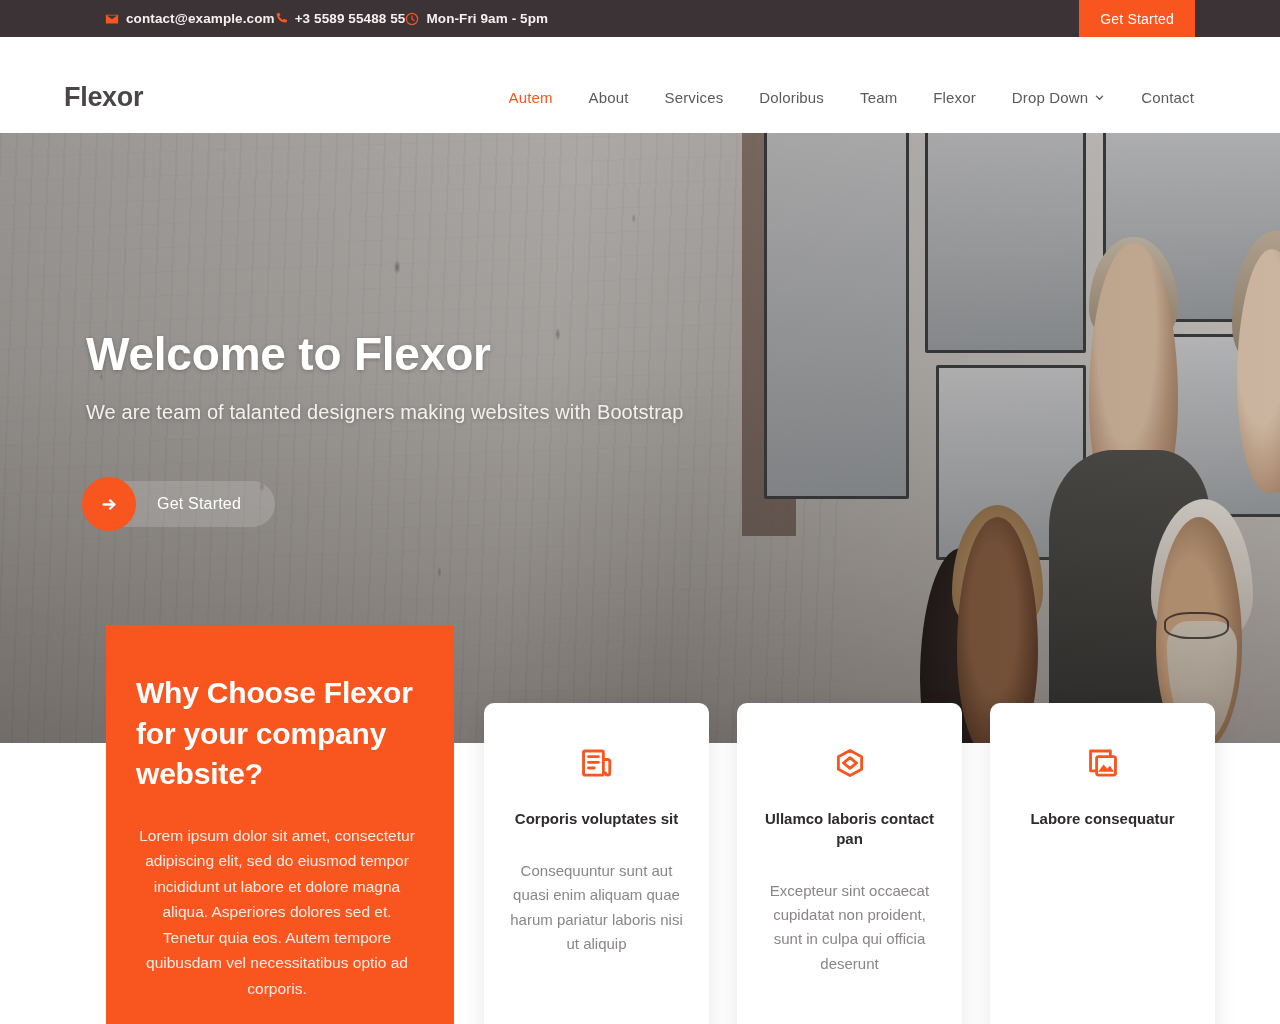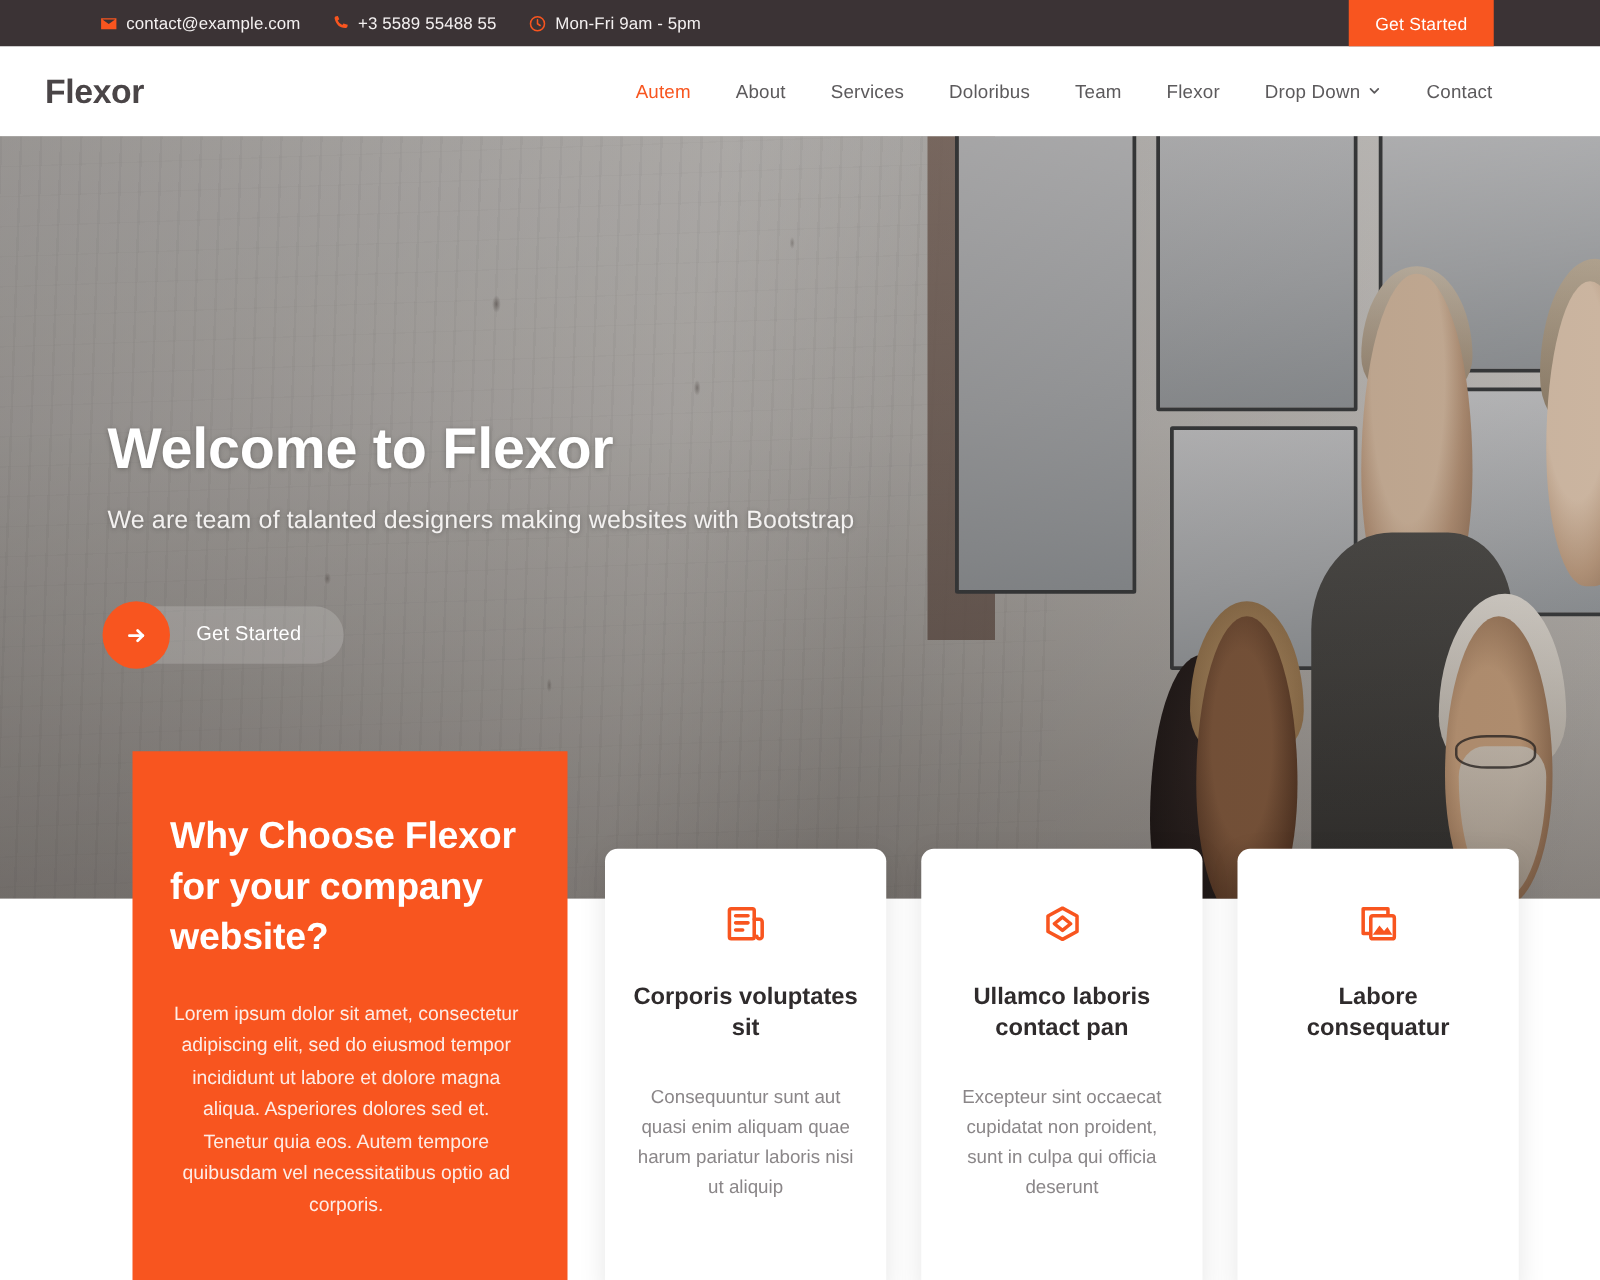--- a/index.html
+++ b/index.html
@@ -9,38 +9,40 @@
     font-family:"Liberation Sans", sans-serif;
     background:#ffffff; overflow:hidden;
   }
 
   
   .topbar{
     height:37px; background:#3b3335; color:#ffffff;
     display:flex; align-items:center; position:relative;
   }
   .topbar-contacts{
-    display:flex; align-items:center; gap:26px;
-    margin-left:80px;
+    display:flex; align-items:center; 
+    margin-left:105px;
+    font-weight:bold;
   }
   .tb-item{ display:flex; align-items:center; gap:7px; font-size:13.5px; color:#f4f1f1; letter-spacing:.1px;}
   .tb-icon{ display:inline-flex; align-items:center; justify-content:center; color:#f8551f; }
   .tb-icon svg{ display:block; }
   .topbar-cta{
     position:absolute; right:85px; top:0; height:37px;
     background:#f8551f; color:#fff; border:none; cursor:pointer;
     padding:0 21px; font-size:14px; font-family:inherit; letter-spacing:.2px;
     display:flex; align-items:center;
   }
 
   
   .header{
     height:72px; background:#ffffff;
     display:flex; align-items:center; justify-content:space-between;
-    padding:0 86px 0 36px;
+    padding:0 86px 0 64px;
+    margin-top:24px;
   }
   .logo{ font-size:27px; font-weight:700; color:#4a4547; letter-spacing:-.3px; cursor:pointer;}
   .nav{ display:flex; align-items:center; gap:0px; }
   .nav a{
     font-size:15px; color:#5c5a5c; text-decoration:none;
     padding:0 18px; letter-spacing:.15px; display:flex; align-items:center; gap:6px;
     cursor:pointer;
   }
   .nav a.active{ color:#f8551f; }
   .nav a.last{ padding-right:0; }
@@ -149,21 +151,21 @@
   .glasses{
     position:absolute; left:78.5%; top:78.5%; width:12%; height:4.5%;
     border:2px solid #2a2523; border-radius:40%;
     opacity:.8;
   }
   .hero-tint{
     position:absolute; inset:0;
     background:linear-gradient(90deg, rgba(35,30,28,.40) 0%, rgba(35,30,28,.30) 45%, rgba(35,30,28,.18) 100%);
   }
 
-  .hero-content{ position:absolute; left:86px; top:222px; width:820px; }
+  .hero-content{ position:absolute; left:86px; top:194px; width:820px; }
   .hero-title{
     font-size:46px; font-weight:700; color:#ffffff; letter-spacing:-.2px;
     text-shadow:0 1px 4px rgba(0,0,0,.25);
   }
   .hero-sub{
     margin-top:20px; font-size:20px; color:#f3f1f0; letter-spacing:.1px;
     text-shadow:0 1px 4px rgba(0,0,0,.25);
   }
   .hero-btn{
     margin-top:57px; display:inline-flex; align-items:center;
@@ -189,21 +191,21 @@
   .cards{
     position:absolute; left:464px; top:-40px; display:flex; gap:28px; z-index:6;
   }
   .card{
     width:225px; height:355px; background:#ffffff; border-radius:10px;
     box-shadow:0 6px 22px rgba(0,0,0,.10);
     padding:38px 22px 0 22px; text-align:center;
   }
   .card-icon{ height:44px; display:flex; align-items:center; justify-content:center; color:#f8551f;}
   .card-title{
-    margin-top:24px; font-size:19px; font-weight:700; color:#2f2b2c; line-height:1.33;
+    margin-top:24px; font-size:15px; font-weight:700; color:#2f2b2c; line-height:1.33;
   }
   .card-text{
     margin-top:30px; font-size:15px; color:#8a8688; line-height:1.62;
   }
 
   .below{ position:relative; height:304px; background:#fff;padding-left:20px; }
 </style>
 </head>
 <body>
 

